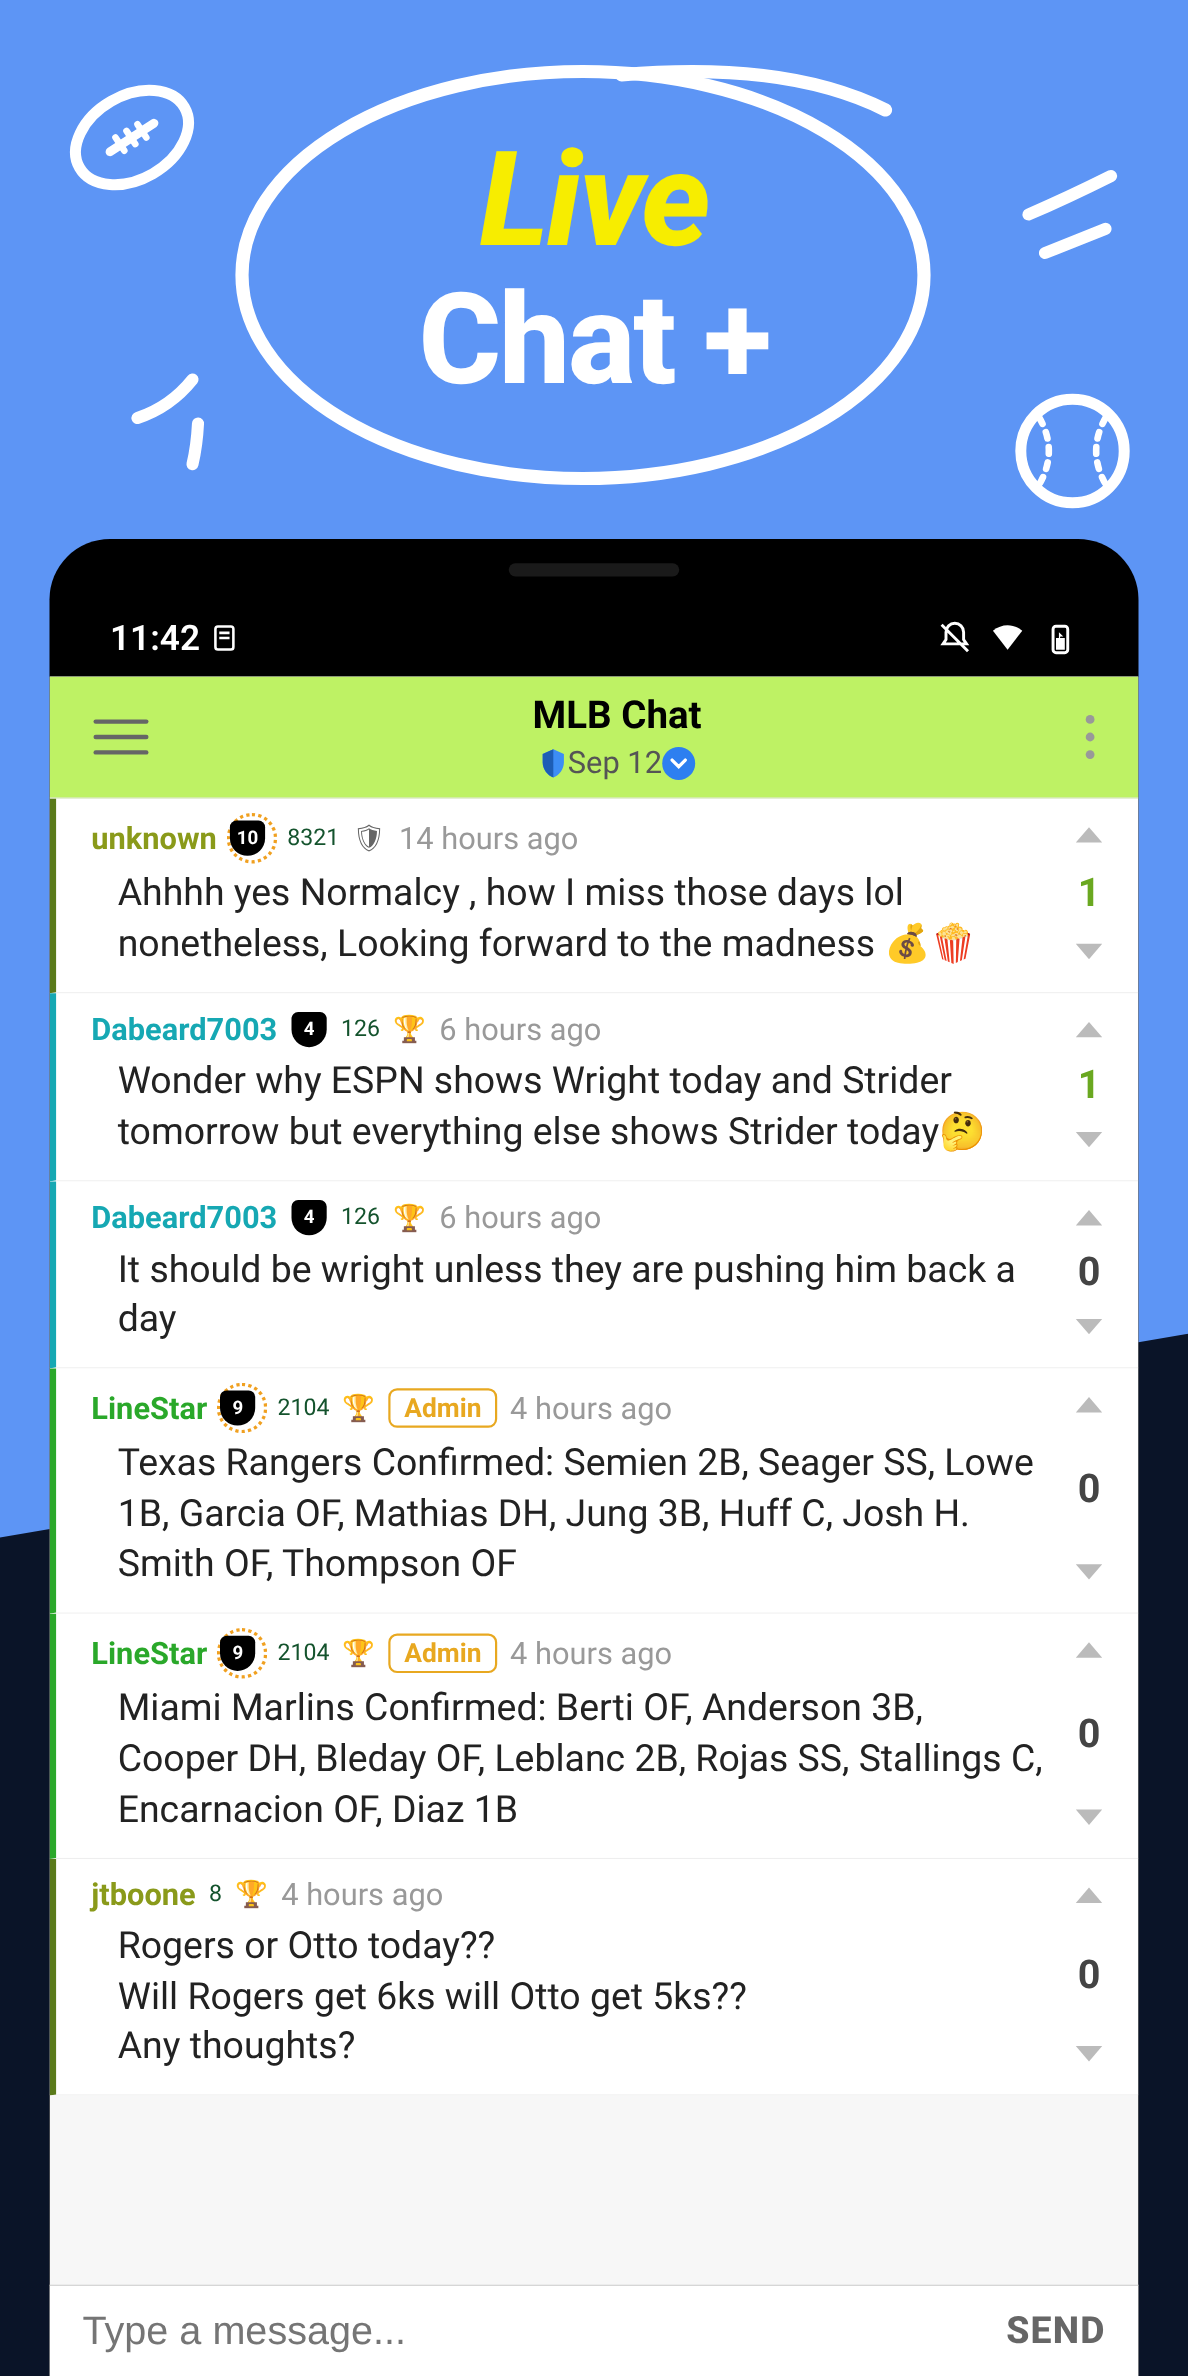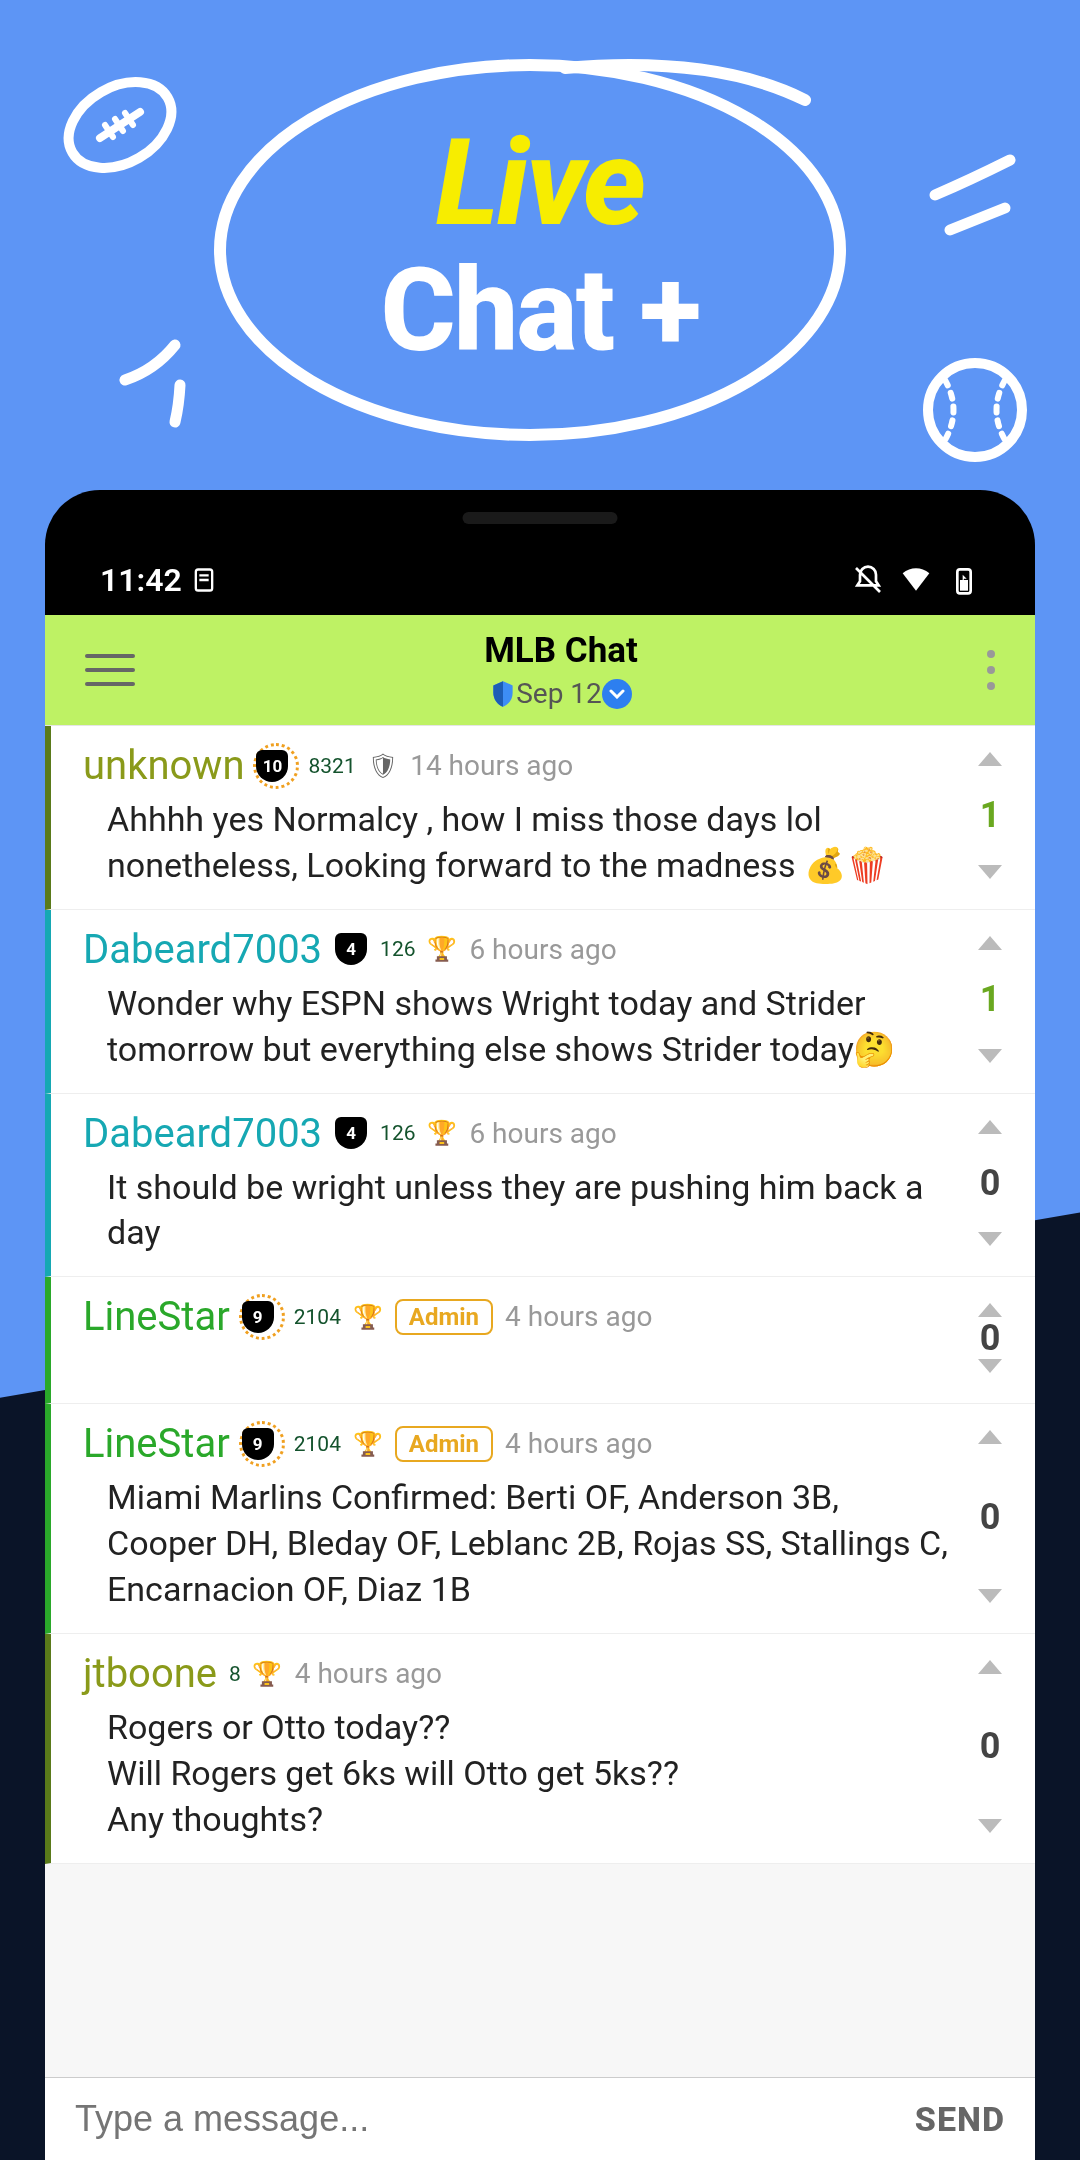--- a/index.html
+++ b/index.html
@@ -120,21 +120,21 @@
   background: #fff;
   border-bottom: 1px solid #eee;
   padding: 16px 20px 20px 32px;
   display: flex;
   border-left: 6px solid #5a7a1a;
 }
 .msg:nth-child(2), .msg:nth-child(3) { border-left-color: #16a8b3; }
 .msg:nth-child(4), .msg:nth-child(5) { border-left-color: #2aa82a; }
 .msg-main { flex: 1; min-width: 0; }
 .msg-header { display: flex; align-items: center; flex-wrap: wrap; gap: 12px; margin-bottom: 8px; }
-.msg-user { font-size: 40px; font-weight: 400; color: #8a9a1a; }
+.msg-user { font-size: 28px; font-weight: 700; color: #8a9a1a; }
 .msg:nth-child(2) .msg-user, .msg:nth-child(3) .msg-user { color: #16a8b3; }
 .msg:nth-child(4) .msg-user, .msg:nth-child(5) .msg-user { color: #2aa82a; }
 
 .badge-ring { width: 34px; height: 34px; display: flex; align-items: center; justify-content: center; }
 .badge-shield { 
   position: relative;
   width: 32px; height: 32px; 
   background: #000; 
   border-radius: 6px 6px 50% 50%;
   display: flex; align-items: center; justify-content: center;
@@ -354,20 +354,21 @@
         <span class="badge-ring-outer">
                 <span class="badge-shield">
                   <span class="badge-num">9</span>
                 </span>
               </span>
               <span class="msg-count">2104</span>
               <span class="msg-icon-small">🏆</span>
               <span class="admin-badge">Admin</span>
         <span class="msg-time">4 hours ago</span>
       </div>
+      <div class="msg-body">Texas Rangers Confirmed: Semien 2B, Seager SS, Lowe 1B, Garcia OF, Mathias DH, Jung 3B, Huff C, Josh H. Smith OF, Thompson OF</div>
     </div>
     <div class="msg-votes">
       <div class="vote-arrow vote-up"></div>
       <div class="vote-num zero">0</div>
       <div class="vote-arrow vote-down"></div>
     </div>
   </div>
         <div class="msg">
     <div class="msg-main">
       <div class="msg-header">

